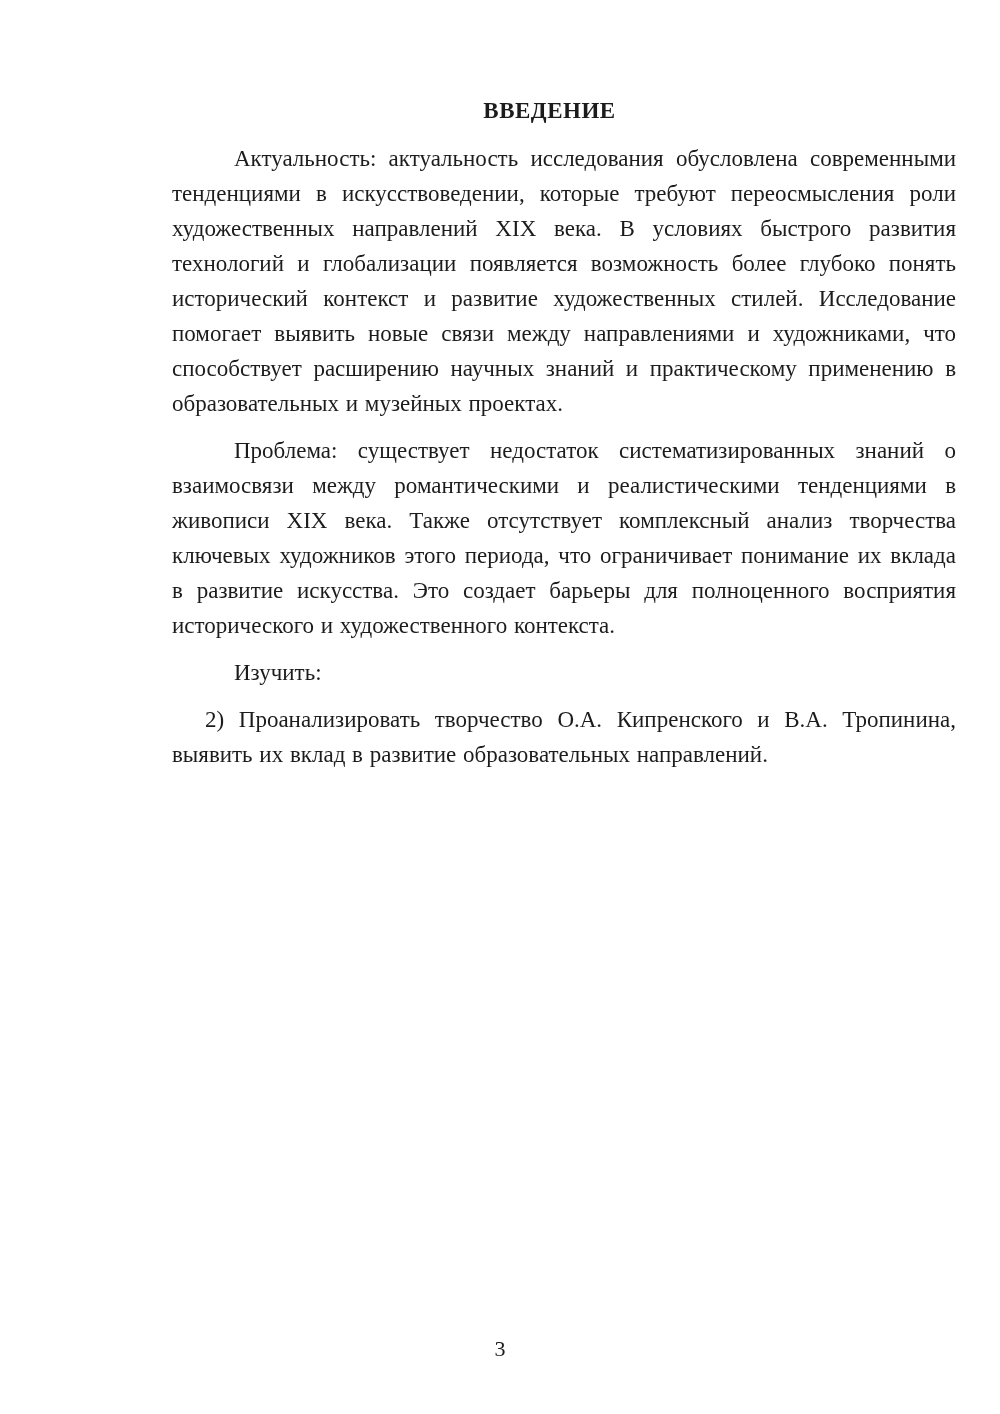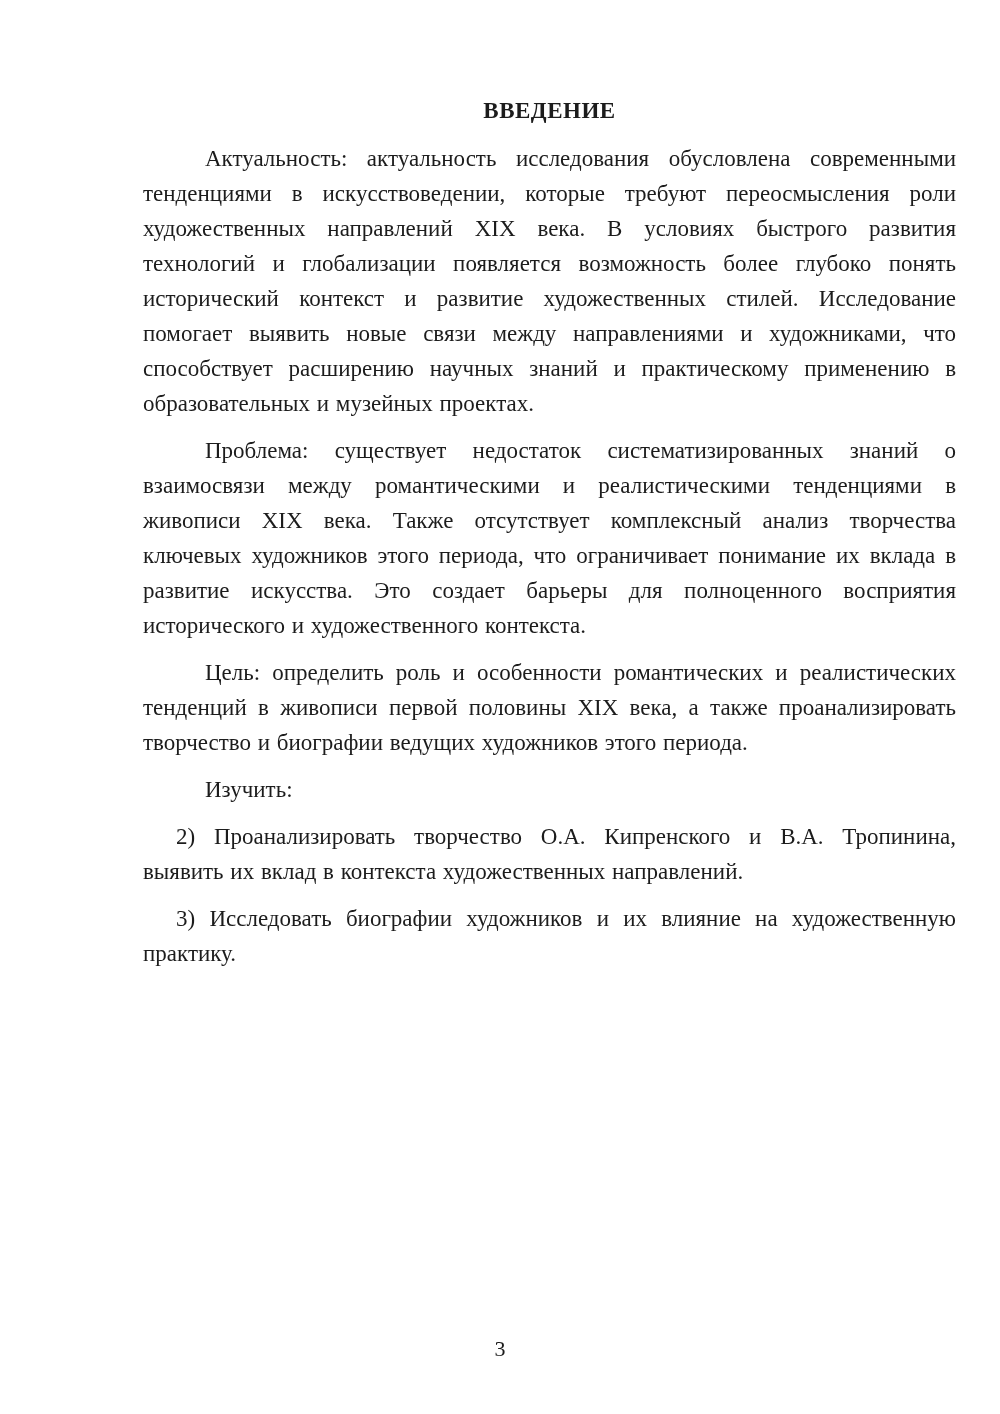--- a/index.html
+++ b/index.html
@@ -25,20 +25,21 @@
     letter-spacing: 0.5px;
     margin-bottom: 13px;
   }
   .para {
     font-size: 23px;
     line-height: 35px;
     text-align: justify;
     text-indent: 62px;
     margin-bottom: 12px;
     word-spacing: 1px;
+    margin-left: 29px;
   }
   .para.task {
     text-indent: 33px;
   }
   .page-number {
     position: absolute;
     left: 0;
     right: 0;
     bottom: 52px;
     text-align: center;
@@ -51,26 +52,24 @@
 <body>
 
 <div class="page">
 
   <h1 class="doc-title">ВВЕДЕНИЕ</h1>
 
   <p class="para">Актуальность: актуальность исследования обусловлена современными тенденциями в искусствоведении, которые требуют переосмысления роли художественных направлений XIX века. В условиях быстрого развития технологий и глобализации появляется возможность более глубоко понять исторический контекст и развитие художественных стилей. Исследование помогает выявить новые связи между направлениями и художниками, что способствует расширению научных знаний и практическому применению в образовательных и музейных проектах.</p>
 
   <p class="para">Проблема: существует недостаток систематизированных знаний о взаимосвязи между романтическими и реалистическими тенденциями в живописи XIX века. Также отсутствует комплексный анализ творчества ключевых художников этого периода, что ограничивает понимание их вклада в развитие искусства. Это создает барьеры для полноценного восприятия исторического и художественного контекста.</p>
 
-  <p class="para">Цель: определить роль и особенности романтических и реалистических тенденций в живописи первой половины XIX века, а также проанализировать творчество и биографии ведущих художников этого периода.</p>
 
   <p class="para">Изучить:</p>
 
 
-  <p class="para task"><span>2)</span> <span>Проанализировать творчество О.А. Кипренского и В.А. Тропинина, выявить их вклад в контекста художественных направлений.</span></p>
+  <p class="para task"><span>2)</span> <span>Проанализировать творчество О.А. Кипренского и В.А. Тропинина, выявить их вклад в развитие образовательных направлений.</span></p>
 
-  <p class="para task"><span>3)</span> <span>Исследовать биографии художников и их влияние на художественную практику.</span></p>
 
 
 
   <div class="page-number">3</div>
 
 </div>
 
 </body></html>

